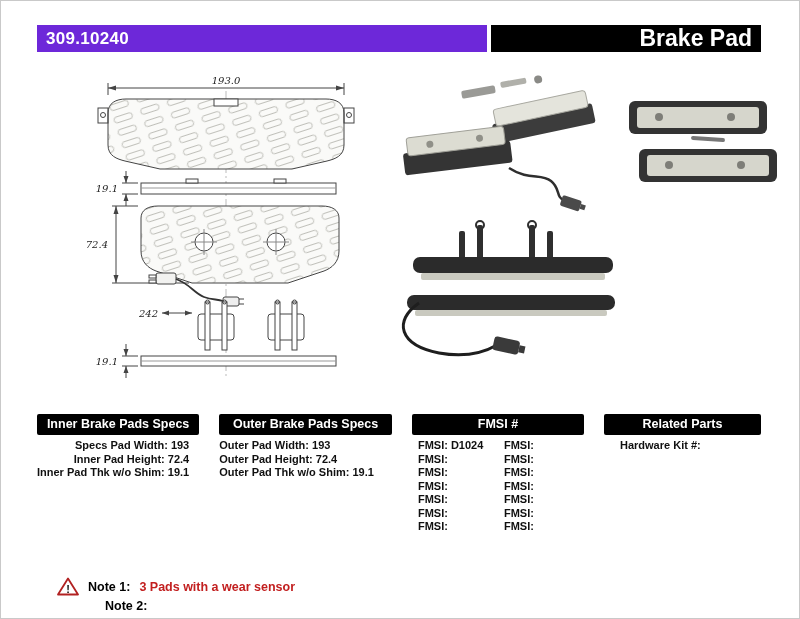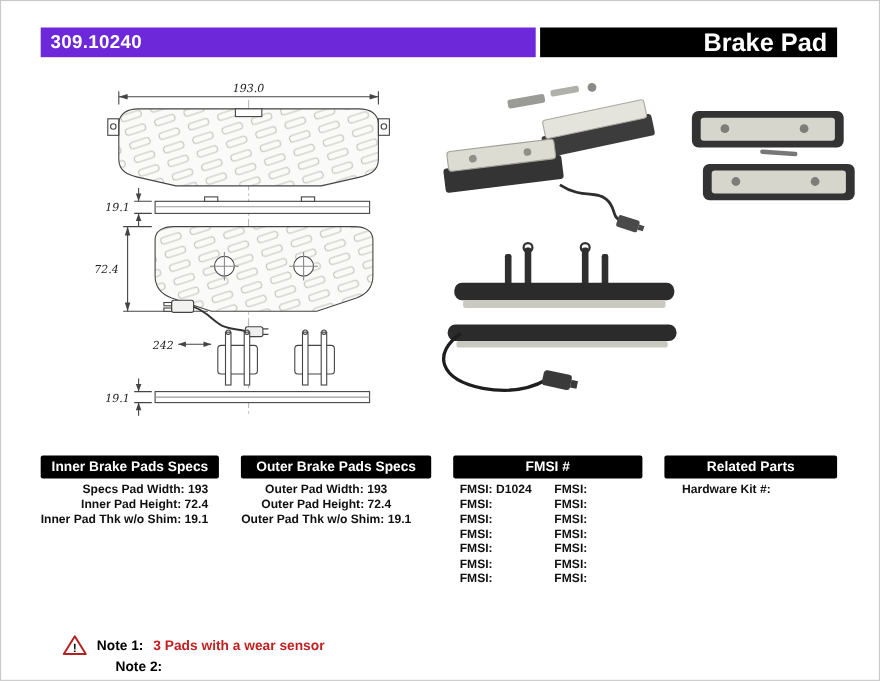--- a/index.html
+++ b/index.html
@@ -17,21 +17,21 @@
   svg.photos { position:absolute; left:390px; top:72px; }
 
   .spec-table { position:absolute; left:36px; top:413px; width:724px; display:flex; gap:20px; }
   .col { display:flex; flex-direction:column; }
   .col-inner{width:167px} .col-outer{width:177px} .col-fmsi{width:194px} .col-related{width:177px}
   .col-header { background:#000; color:#fff; font-size:12.5px; font-weight:bold; text-align:center;
                 padding:3px 0 4px; border-radius:2px; }
   .col-body { padding-top:4px; font-size:11px; font-weight:bold; color:#101010; }
   .spec-row { line-height:13.5px; white-space:nowrap; }
   .col-inner .spec-row { text-align:right; padding-right:10px; }
-  .col-outer .spec-row { text-align:center; padding-right:18px; }
+  .col-outer .spec-row { text-align:left; padding-right:18px; }
   .fmsi-body { display:flex; }
   .fmsi-col { width:50%; }
   .fmsi-col .spec-row { padding-left:6px; text-align:left; }
   .col-related .spec-row { padding-left:16px; text-align:left; }
 
   .notes { position:absolute; left:56px; top:576px; }
   .note-row { display:flex; align-items:center; gap:9px; font-size:12.5px; font-weight:bold; color:#000; }
   .note-text-red { color:#c21f1f; }
   .note-row2 { margin-left:48px; margin-top:3px; }
 </style>

